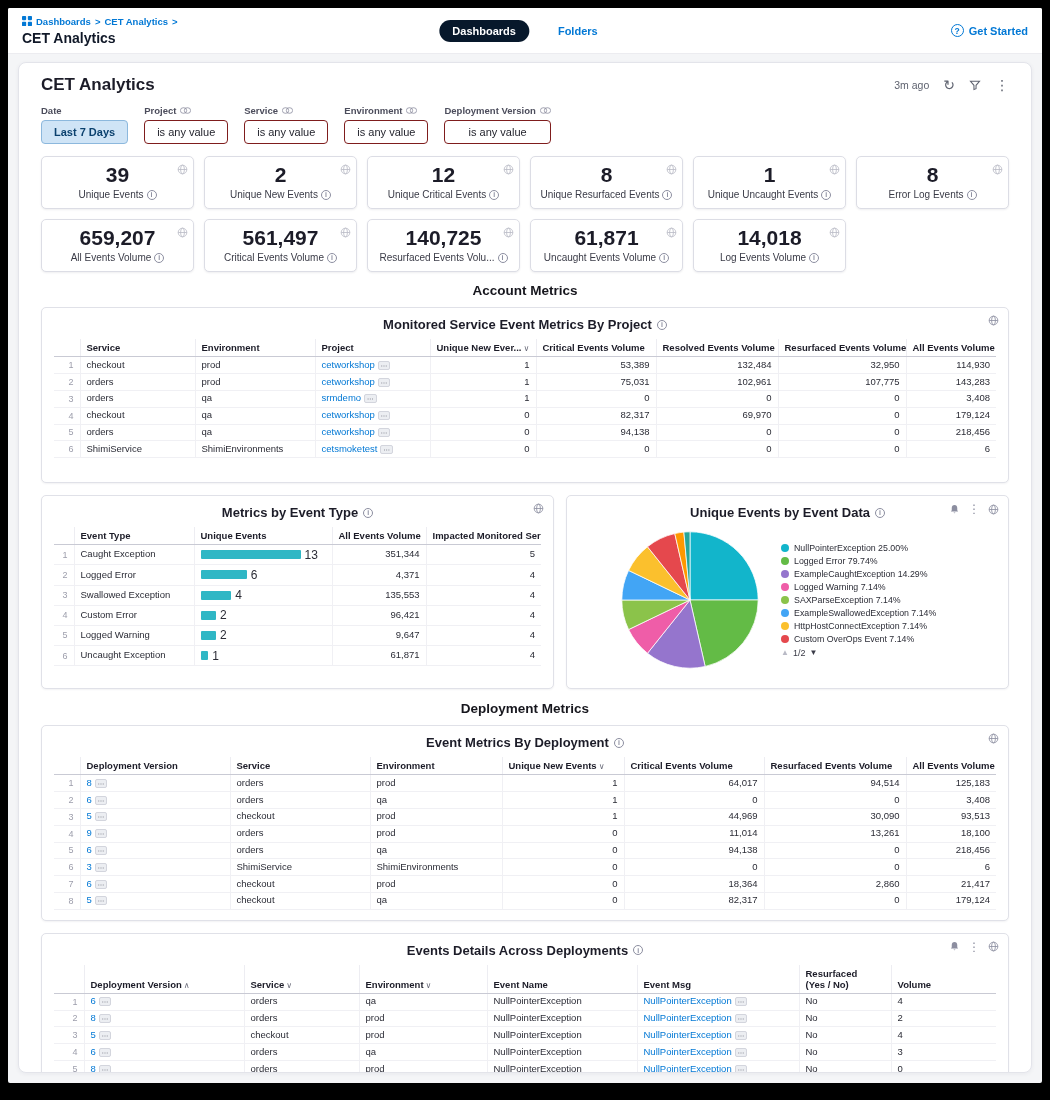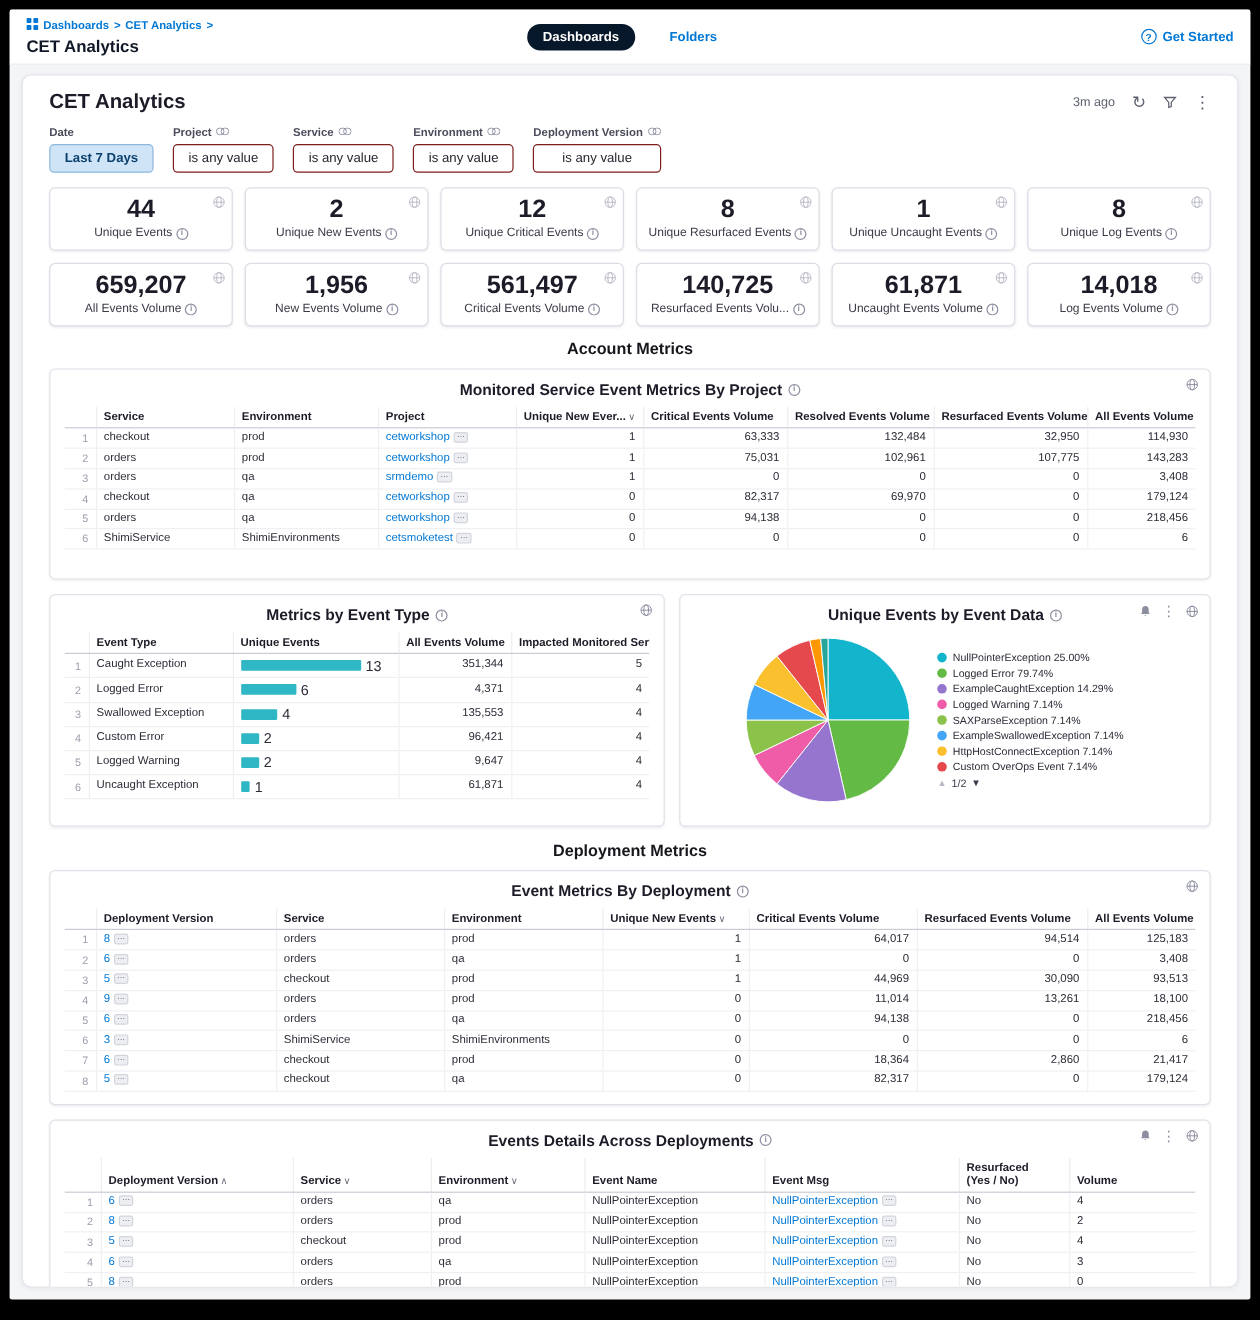--- a/index.html
+++ b/index.html
@@ -175,21 +175,21 @@
           </div>
         </div>
 
       <div class="tiles" id="tiles">
           <div class="tile">
             <span class="t-globe"><svg width="11" height="11" viewBox="0 0 16 16" fill="none" stroke="#8c8ea0" stroke-width="1.2">
                 <circle cx="8" cy="8" r="6.3"></circle>
                 <ellipse cx="8" cy="8" rx="2.8" ry="6.3"></ellipse>
                 <path d="M1.7 8h12.6"></path>
               </svg></span>
-            <div class="t-val">44</div>
+            <div class="t-val">39</div>
             <div class="t-label">
               <span>Unique Events</span>
               <span class="info-i">i</span>
             </div>
           </div>
           <div class="tile">
             <span class="t-globe"><svg width="11" height="11" viewBox="0 0 16 16" fill="none" stroke="#8c8ea0" stroke-width="1.2">
                 <circle cx="8" cy="8" r="6.3"></circle>
                 <ellipse cx="8" cy="8" rx="2.8" ry="6.3"></ellipse>
                 <path d="M1.7 8h12.6"></path>
@@ -237,45 +237,33 @@
             </div>
           </div>
           <div class="tile">
             <span class="t-globe"><svg width="11" height="11" viewBox="0 0 16 16" fill="none" stroke="#8c8ea0" stroke-width="1.2">
                 <circle cx="8" cy="8" r="6.3"></circle>
                 <ellipse cx="8" cy="8" rx="2.8" ry="6.3"></ellipse>
                 <path d="M1.7 8h12.6"></path>
               </svg></span>
             <div class="t-val">8</div>
             <div class="t-label">
-              <span>Unique Log Events</span>
+              <span>Error Log Events</span>
               <span class="info-i">i</span>
             </div>
           </div>
           <div class="tile">
             <span class="t-globe"><svg width="11" height="11" viewBox="0 0 16 16" fill="none" stroke="#8c8ea0" stroke-width="1.2">
                 <circle cx="8" cy="8" r="6.3"></circle>
                 <ellipse cx="8" cy="8" rx="2.8" ry="6.3"></ellipse>
                 <path d="M1.7 8h12.6"></path>
               </svg></span>
             <div class="t-val">659,207</div>
             <div class="t-label">
               <span>All Events Volume</span>
-              <span class="info-i">i</span>
-            </div>
-          </div>
-          <div class="tile">
-            <span class="t-globe"><svg width="11" height="11" viewBox="0 0 16 16" fill="none" stroke="#8c8ea0" stroke-width="1.2">
-                <circle cx="8" cy="8" r="6.3"></circle>
-                <ellipse cx="8" cy="8" rx="2.8" ry="6.3"></ellipse>
-                <path d="M1.7 8h12.6"></path>
-              </svg></span>
-            <div class="t-val">1,956</div>
-            <div class="t-label">
-              <span>New Events Volume</span>
               <span class="info-i">i</span>
             </div>
           </div>
           <div class="tile">
             <span class="t-globe"><svg width="11" height="11" viewBox="0 0 16 16" fill="none" stroke="#8c8ea0" stroke-width="1.2">
                 <circle cx="8" cy="8" r="6.3"></circle>
                 <ellipse cx="8" cy="8" rx="2.8" ry="6.3"></ellipse>
                 <path d="M1.7 8h12.6"></path>
               </svg></span>
             <div class="t-val">561,497</div>
@@ -380,21 +368,21 @@
                   </th>
                 </tr>
               </thead>
               <tbody>
                 <tr>
                   <td class="idx">1</td>
                   <td>checkout</td>
                   <td>prod</td>
                   <td><a class="cell-link">cetworkshop</a><span class="mini-badge">⋯</span></td>
                   <td class="num">1</td>
-                  <td class="num">63,333</td>
+                  <td class="num">53,389</td>
                   <td class="num">132,484</td>
                   <td class="num">32,950</td>
                   <td class="num">114,930</td>
                 </tr>
                 <tr>
                   <td class="idx">2</td>
                   <td>orders</td>
                   <td>prod</td>
                   <td><a class="cell-link">cetworkshop</a><span class="mini-badge">⋯</span></td>
                   <td class="num">1</td>

